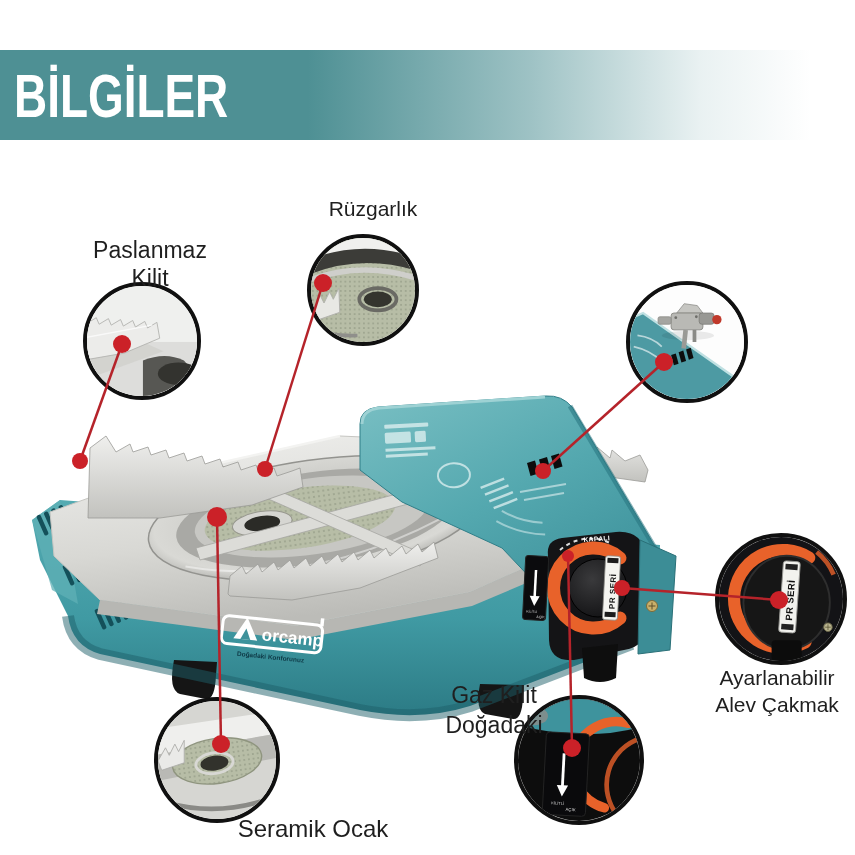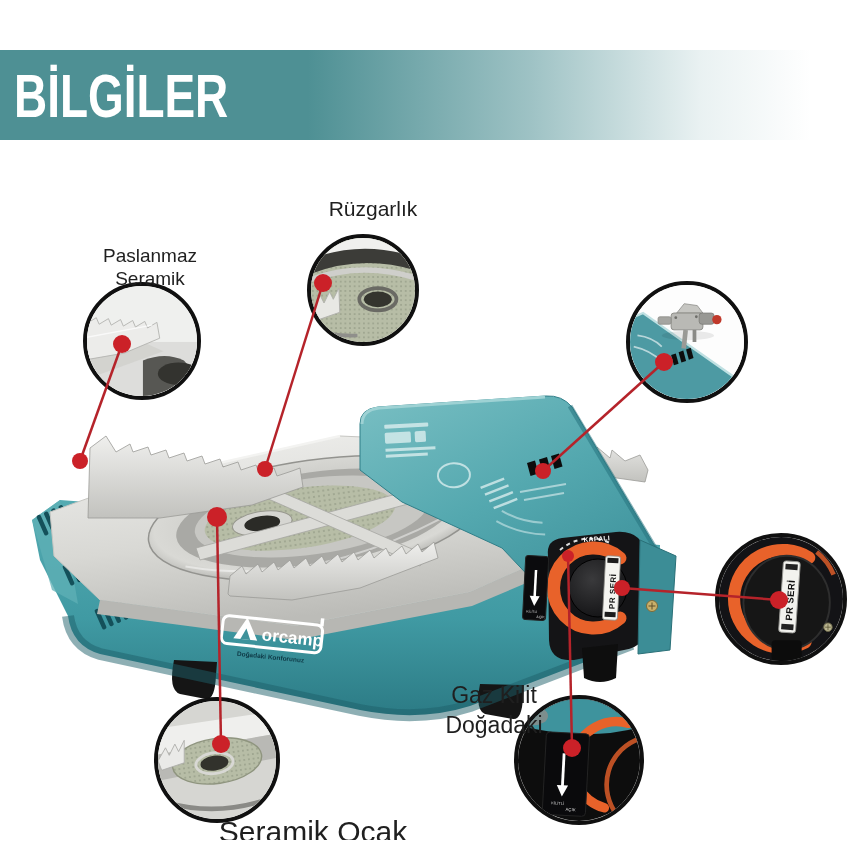--- a/index.html
+++ b/index.html
@@ -8,26 +8,26 @@
   
   #banner{position:absolute;left:0;top:50px;width:855px;height:90px;
           background:linear-gradient(90deg,#4e9094 0%,#4e9094 36%,rgba(78,144,148,0.55) 62%,rgba(78,144,148,0.12) 82%,rgba(78,144,148,0) 95%);}
   #banner-title{position:absolute;left:14px;top:0;height:90px;line-height:92px;
           color:#ffffff;font-size:56px;font-weight:700;letter-spacing:0px;
           transform:scale(0.82,1.08);transform-origin:left center;white-space:nowrap;}
   
   .callout-label{position:absolute;color:#1f1f1f;font-weight:400;text-align:center;
           transform:translateX(-50%);line-height:1.22;white-space:nowrap;}
   .callout-label span{display:block;}
-  #label-paslanmaz{left:150px;top:244px;font-size:19px;}
+  #label-paslanmaz{left:150px;top:236px;font-size:23px;}
   #label-ruzgarlik{left:373px;top:196px;font-size:21px;}
   #label-gazstop{left:692px;top:244px;font-size:22px;}
   #label-gazkilit{left:494px;top:650px;font-size:23px;line-height:1.3;margin-top:31px;}
   #label-ayarlanabilir{left:777px;top:664px;font-size:21px;line-height:1.3;}
-  #label-seramik{left:313px;top:814px;font-size:30px;}
+  #label-seramik{left:313px;top:814px;font-size:24px;}
   
   .callout-circle{position:absolute;border:4px solid #101010;border-radius:50%;
           overflow:hidden;background:#f4f4f2;box-sizing:border-box;}
   #circle-paslanmaz{left:83px;top:282px;width:118px;height:118px;}
   #circle-ruzgarlik{left:307px;top:234px;width:112px;height:112px;}
   #circle-gazstop{left:626px;top:281px;width:122px;height:122px;}
   #circle-ayarlanabilir{left:715px;top:533px;width:132px;height:132px;}
   #circle-gazkilit{left:514px;top:695px;width:130px;height:130px;}
   #circle-seramik{left:154px;top:697px;width:126px;height:126px;}
   .callout-circle svg{display:block;width:100%;height:100%;}
@@ -307,28 +307,32 @@
         <ellipse cx="60" cy="66" rx="20" ry="11" fill="none" stroke="#d8d8d4" stroke-width="3"></ellipse>
         <ellipse cx="60" cy="66" rx="15" ry="8" fill="#32322c"></ellipse>
       </g>
       <path d="M 0,64 L 8,50 L 12,58 L 18,46 L 22,54 L 28,42 L 28,66 L 4,74 Z" fill="#eaeae8" stroke="#b0b0ac" stroke-width="1"></path>
       <path d="M 8,108 Q 63,124 120,104" stroke="#8a8a86" stroke-width="5" fill="none"></path>
     </svg>
   </div>
 
   <div class="callout-label" id="label-paslanmaz">
     <span>Paslanmaz</span>
-    <span>Seramik</span>
+    <span>Kilit</span>
   </div>
   <div class="callout-label" id="label-ruzgarlik">
     <span>Rüzgarlık</span>
   </div>
   <div class="callout-label" id="label-gazkilit">
     <span>Gaz Kilit</span>
     <span>Doğadaki</span>
+  </div>
+  <div class="callout-label" id="label-ayarlanabilir">
+    <span>Ayarlanabilir</span>
+    <span>Alev Çakmak</span>
   </div>
   <div class="callout-label" id="label-seramik">
     <span>Seramik Ocak</span>
   </div>
 
   <svg id="connector-svg" width="855" height="855" viewBox="0 0 855 855">
     <g stroke="#b5232a" stroke-width="2.5">
       <line x1="122" y1="344" x2="80" y2="461"></line>
       <line x1="323" y1="283" x2="265" y2="469"></line>
       <line x1="664" y1="362" x2="543" y2="471"></line>

